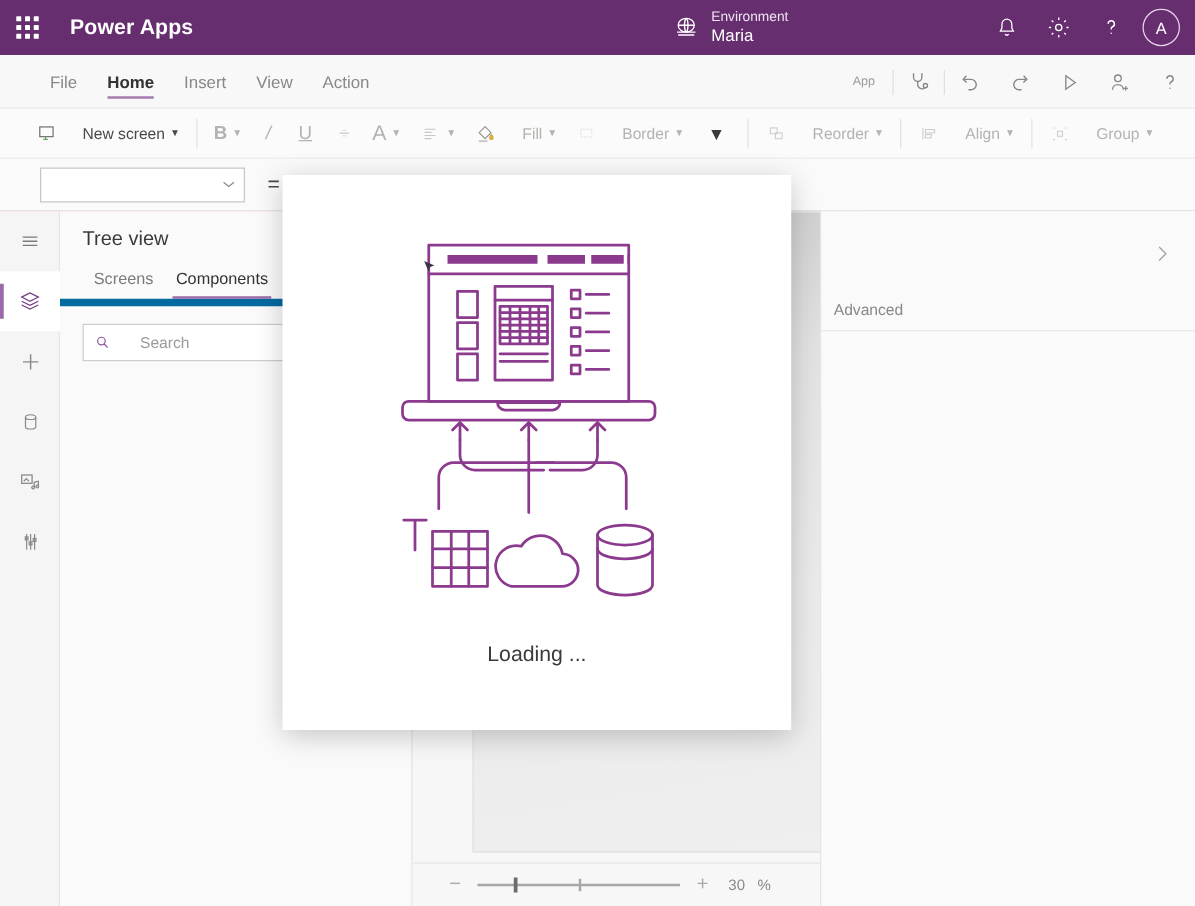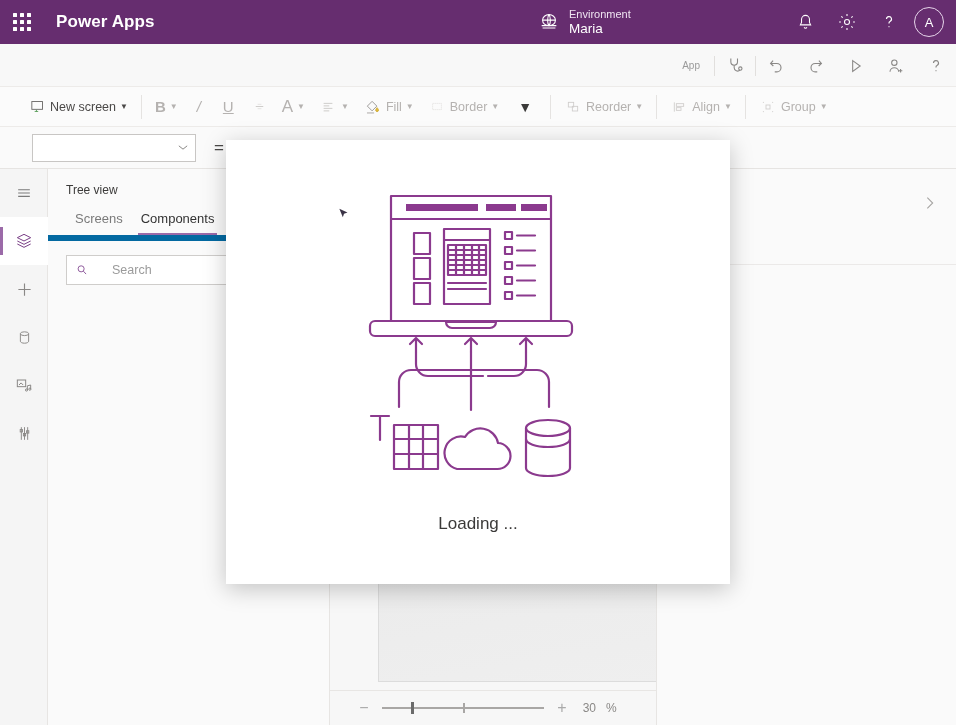--- a/index.html
+++ b/index.html
@@ -54,21 +54,21 @@
   .vsep { width:1px; height:20px; background:#e1dfdd; }
   .mi-icon { width:40px; height:43px; display:flex; align-items:center; justify-content:center; cursor:pointer; color:#8a8886; }
 
   
   .ribbon {
     position:absolute; left:0; top:87px; width:956px; height:40px;
     background:#fbfbfb; border-bottom:1px solid #edebe9; display:flex; align-items:center;
   }
   .rb { display:flex; align-items:center; height:40px; padding:0 7px; cursor:pointer; color:#b5b2b0; font-size:12.5px; gap:4px; }
   .rb.enabled { color:#4b4948; }
-  .rb .lbl { white-space:nowrap; }
+  .rb .lbl { white-space:nowrap;margin-left:16px; }
   .chev { font-size:8px; color:inherit; }
   .rsep { width:1px; height:24px; background:#e5e3e1; margin:0 6px; }
 
   
   .formulabar {
     position:absolute; left:0; top:127px; width:956px; height:42px;
     background:#fafafa; border-bottom:1px solid #e6e4e2; display:flex; align-items:center;
   }
   .prop-select {
     margin-left:32px; width:164px; height:28px; background:#fff;
@@ -89,21 +89,21 @@
   .rail-item.active { background:#ffffff; color:#7a3f86; }
   .rail-item.active::before {
     content:""; position:absolute; left:0; top:10px; bottom:10px; width:3px; background:#9b6aa8;
   }
 
   
   .treepanel {
     position:absolute; left:48px; top:169px; width:282px; height:556px;
     background:#fafafa; border-right:1px solid #e7e5e3;
   }
-  .tree-title { font-size:12px; color:#3b3a39; padding:14px 0 8px 18px; }
+  .tree-title { font-size:16px; color:#3b3a39; padding:14px 0 8px 18px; }
   .tree-tabs { display:flex; padding-left:18px; border-bottom:6px solid #0369a1; }
   .tree-tab {
     font-size:13px; color:#7a7a7a; padding:6px 9px 9px 9px; cursor:pointer; position:relative;
   }
   .tree-tab.active { color:#333; }
   .tree-tab.active::after {
     content:""; position:absolute; left:6px; right:6px; bottom:0; height:2px; background:#9b6aa8;
   }
   .searchbox {
     margin:14px 18px 0 18px; height:30px; background:#fff; border:1px solid #cfcdcb;
@@ -147,21 +147,21 @@
   .zoom-btn { font-size:16px; color:#aaa; cursor:pointer; width:16px; text-align:center; user-select:none; }
   .slider { position:relative; width:162px; height:14px; cursor:pointer; }
   .slider .track { position:absolute; left:0; right:0; top:6px; height:2px; background:#a9a7a5; }
   .slider .tick { position:absolute; left:50%; top:2px; width:2px; height:10px; background:#a9a7a5; }
   .slider .handle { position:absolute; left:18%; top:1px; width:3px; height:12px; background:#6b6b6b; }
   .zoom-val { font-size:12px; color:#8a8886; min-width:16px; text-align:right; }
   .zoom-pct { font-size:12px; color:#8a8886; }
 
   
   .modal {
-    position:absolute; left:226px; top:140px; width:504px; height:444px;
+    position:absolute; left:226px; top:140px; width:407px; height:444px;
     background:#ffffff; box-shadow:0 5px 22px rgba(0,0,0,0.22);
     display:flex; flex-direction:column; align-items:center; justify-content:flex-start;
   }
   .modal-illu { margin-top:52px; }
   .modal-text { margin-top:12px; font-size:17px; color:#3b3a39; }
   .modal-cursor { position:absolute; left:111px; top:67px; width:14px; height:14px; }
 </style>
 </head>
 <body>
 
@@ -214,20 +214,27 @@
           <circle cx="12" cy="17.6" r="0.7" fill="#fff" stroke="none"></circle>
         </svg>
       </div>
       <div class="avatar">
         <span>A</span>
       </div>
     </div>
   </div>
 
   <div class="menubar">
+    <div class="menu-items">
+      <div class="menu-item">File</div>
+      <div class="menu-item active">Home</div>
+      <div class="menu-item">Insert</div>
+      <div class="menu-item">View</div>
+      <div class="menu-item">Action</div>
+    </div>
 
     <div class="menu-right">
       <div class="app-label">App</div>
       <div class="vsep"></div>
       <div class="mi-icon">
         <svg width="20" height="20" viewBox="0 0 24 24" fill="none" stroke="#8a8886" stroke-width="1.3">
           <path d="M7 3v4a4 4 0 0 0 8 0V3"></path>
           <path d="M11 11v3a4.2 4.2 0 0 0 7 3"></path>
           <circle cx="18.4" cy="15" r="2"></circle>
         </svg>

